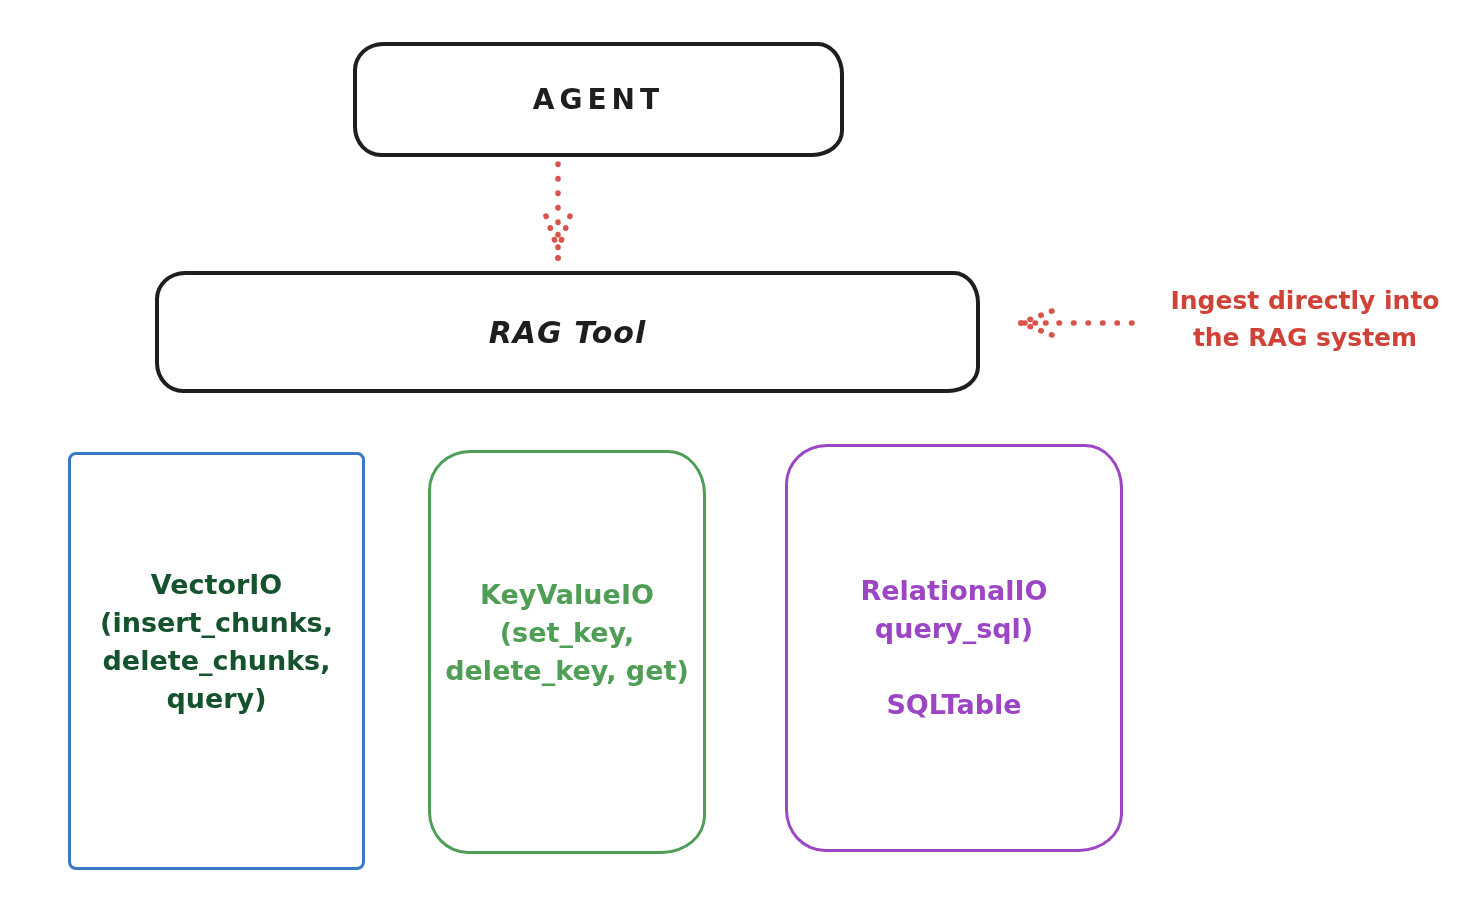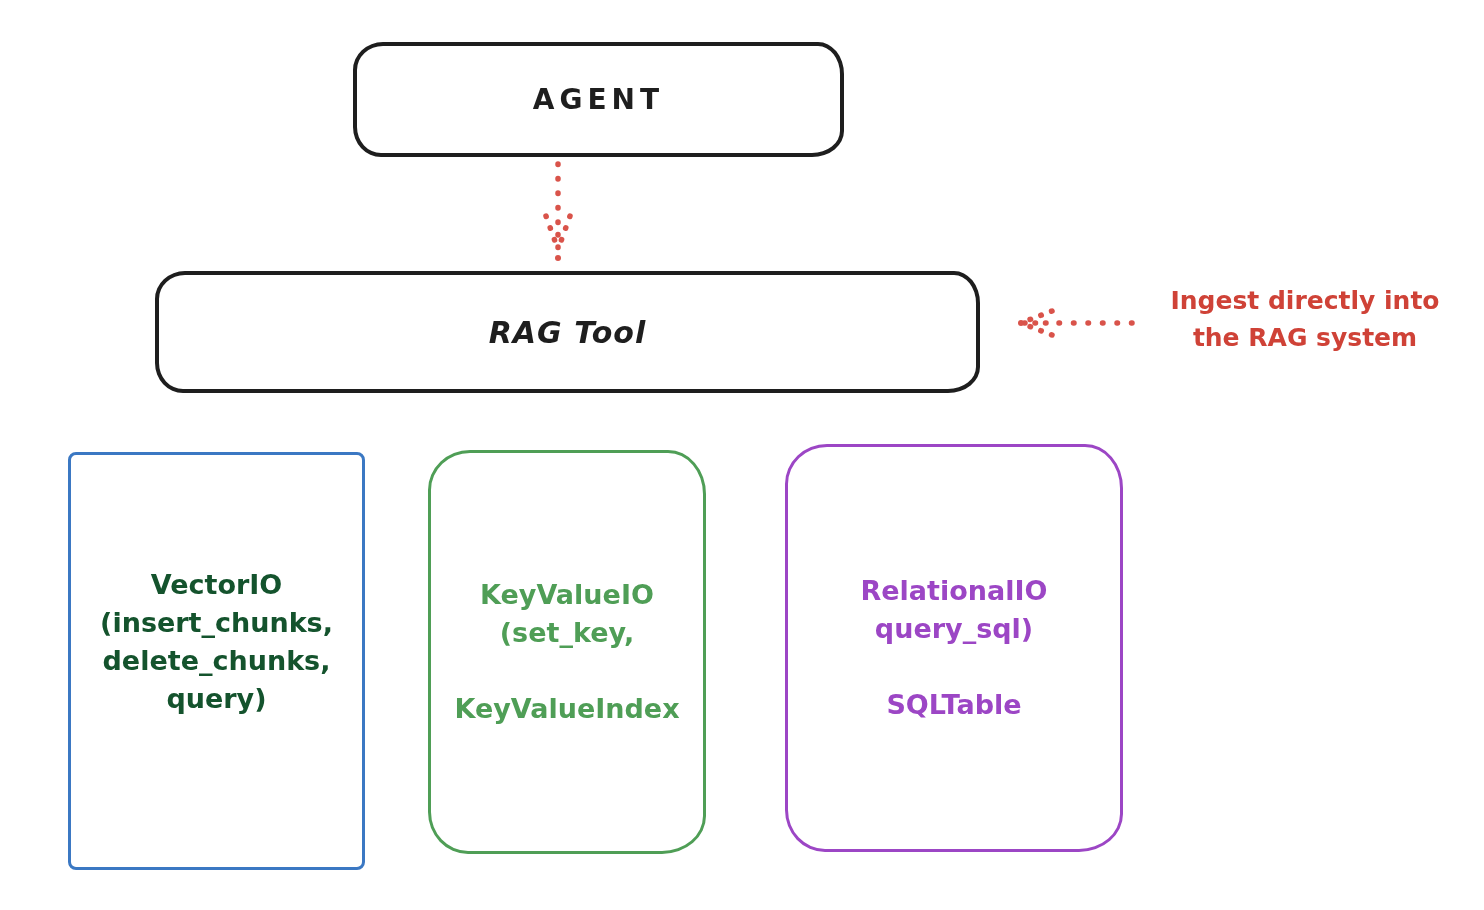--- a/index.html
+++ b/index.html
@@ -100,22 +100,22 @@
       <div>VectorIO</div>
       <div>(insert_chunks,</div>
       <div>delete_chunks,</div>
       <div>query)</div>
       <div>&nbsp;</div>
     </div>
 
   <div class="box storage-box storage-keyvalue" style="border-color:#4f9e56; color:#4f9e56;">
       <div>KeyValueIO</div>
       <div>(set_key,</div>
+      <div>delete_key, get)</div>
       <div>&nbsp;</div>
-      <div>KeyValueIndex</div>
     </div>
 
   <div class="box storage-box storage-relational" style="border-color:#9c46c5; color:#9c46c5;">
       <div>RelationalIO</div>
       <div>query_sql)</div>
       <div>&nbsp;</div>
       <div>SQLTable</div>
     </div>
 
 </div>

